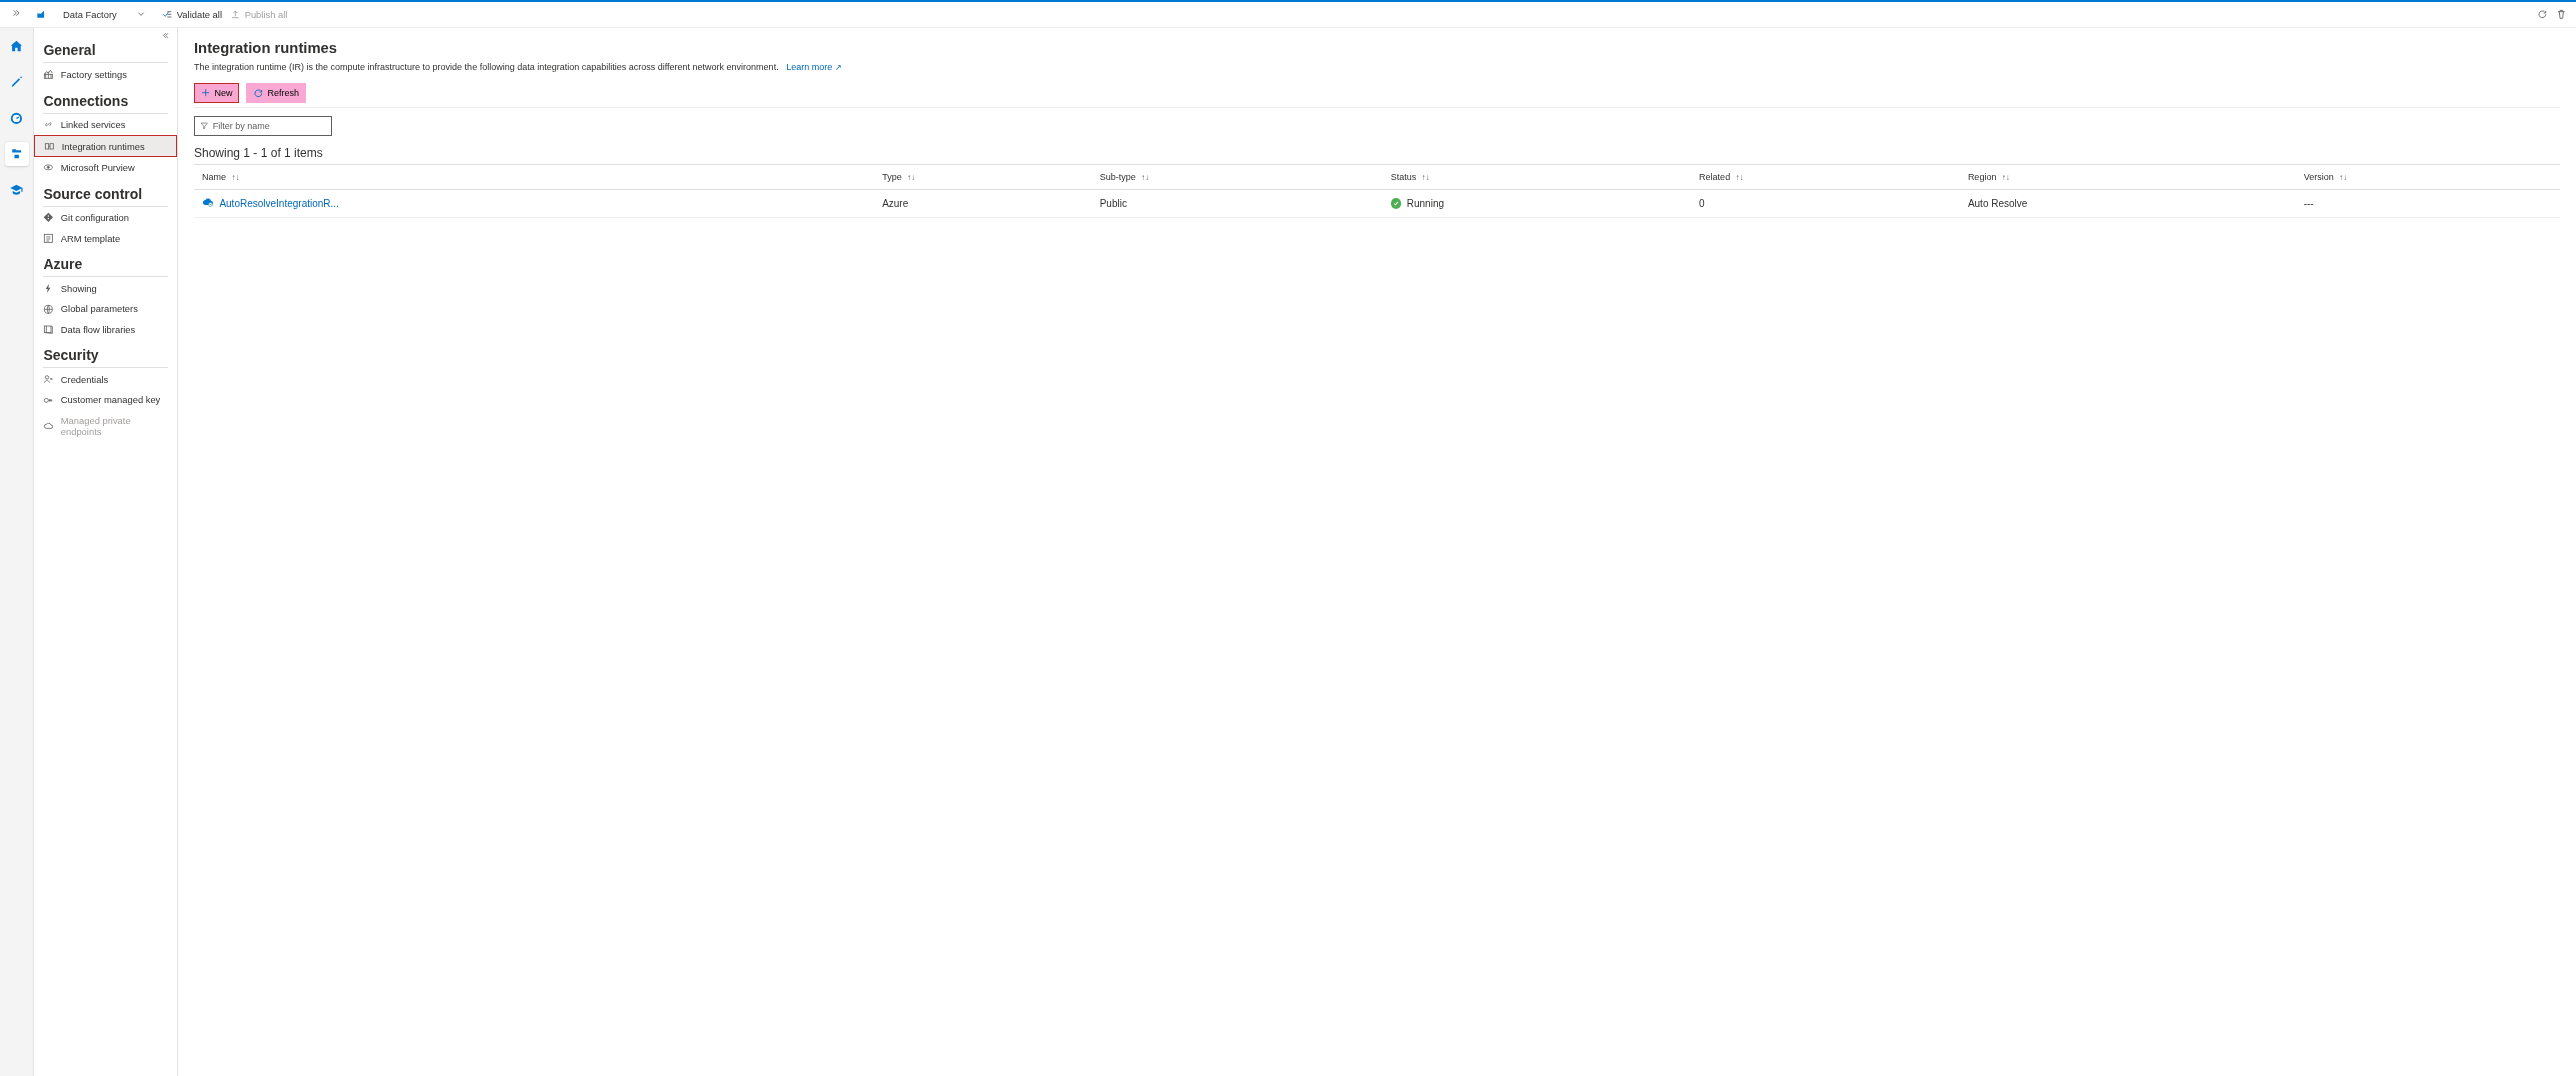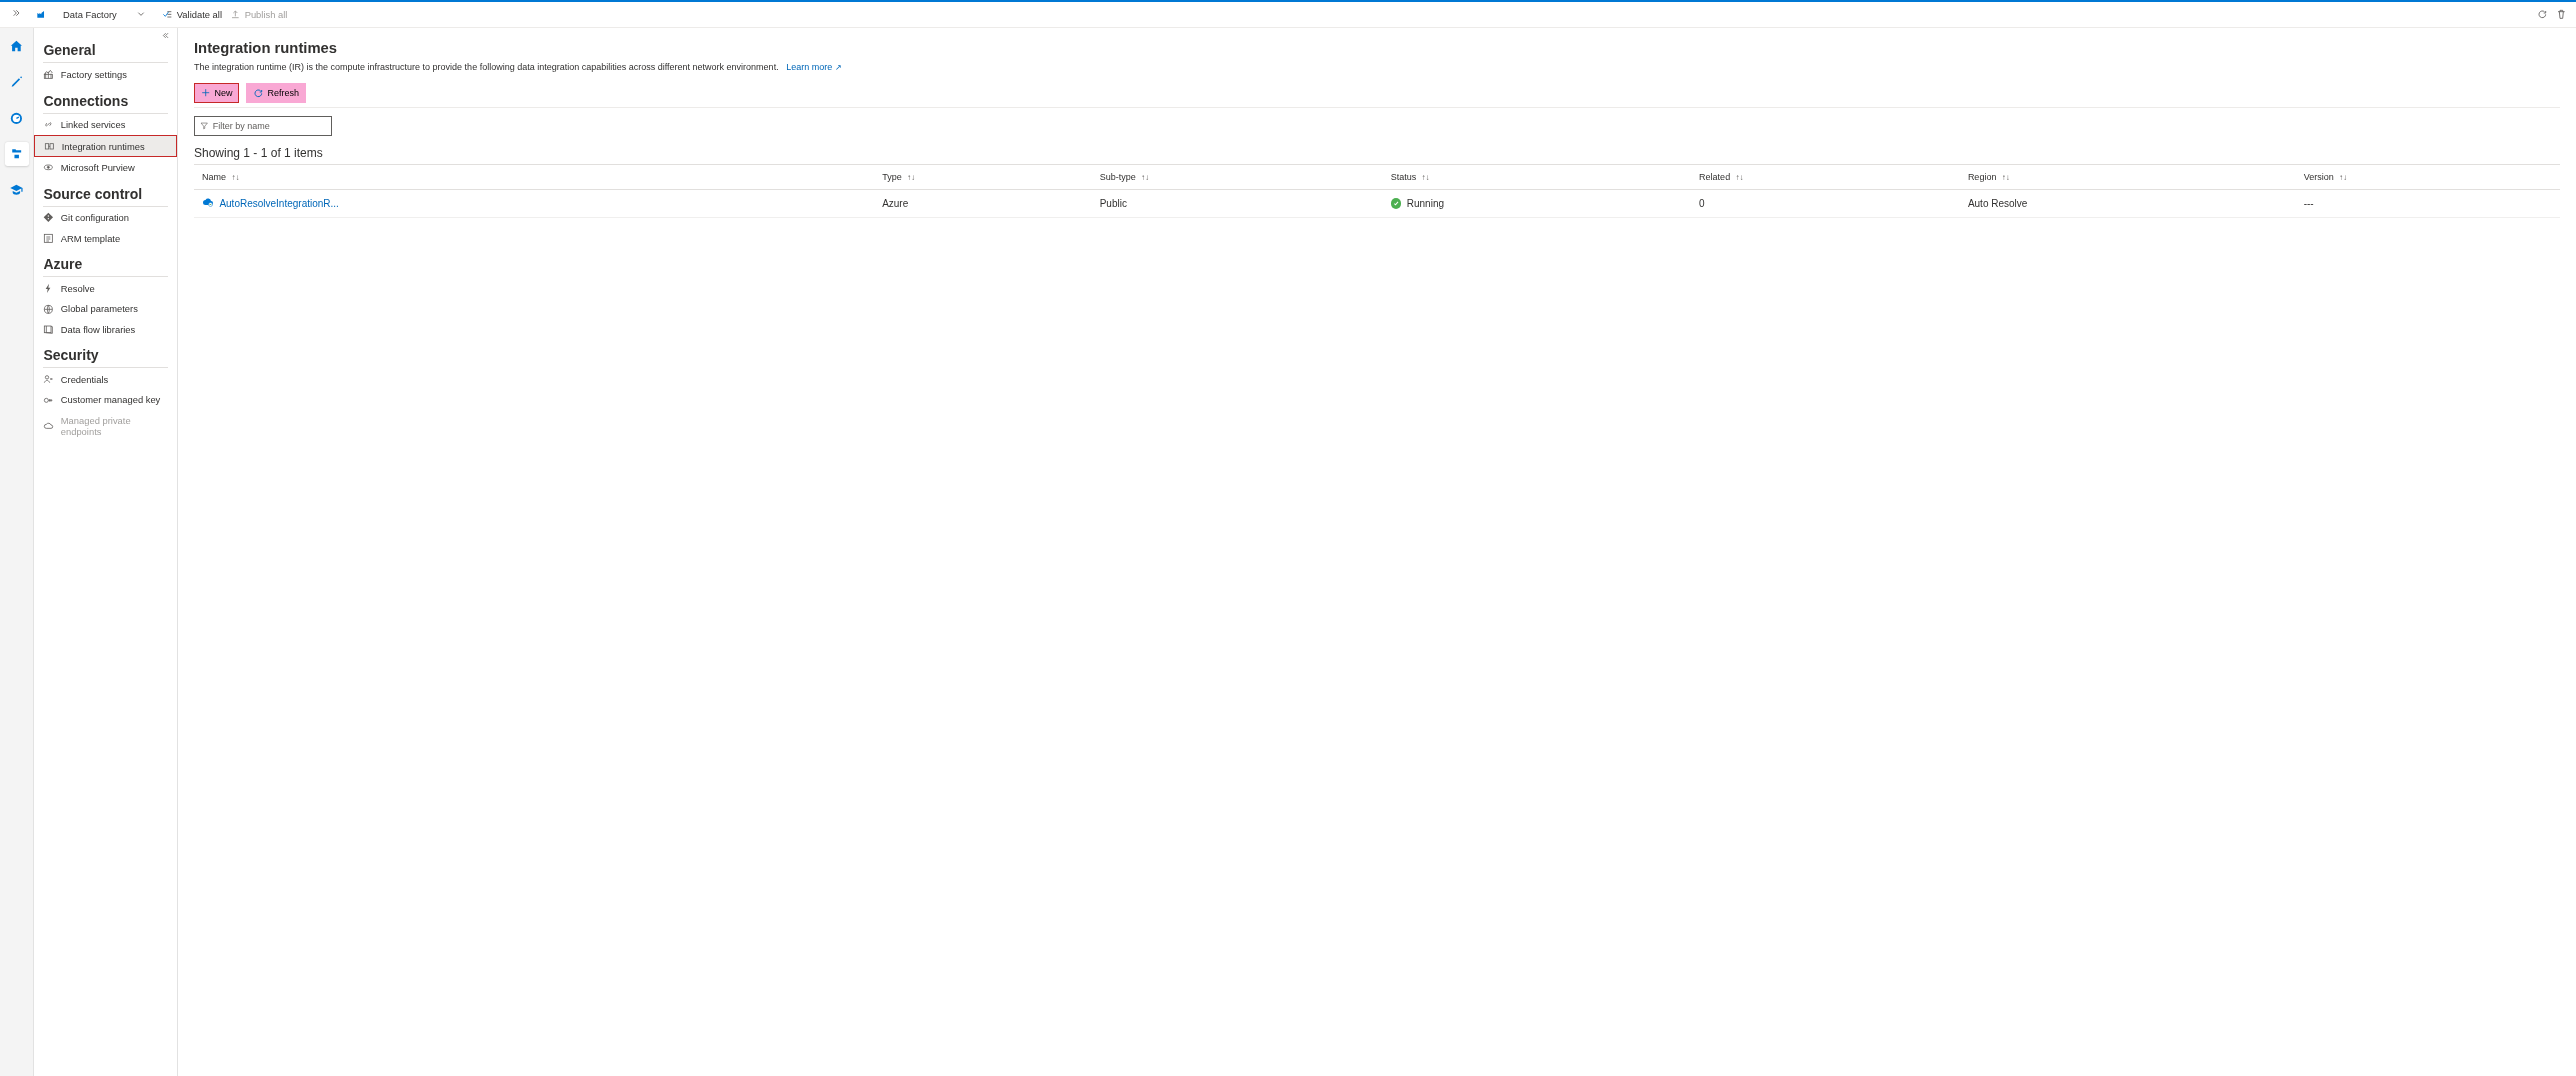--- a/index.html
+++ b/index.html
@@ -302,21 +302,21 @@
       </div>
 
       <div class="mgmt-section-title">Azure</div>
       <div class="mgmt-section-hr"></div>
       <div class="mgmt-item">
         <span class="mgmt-icon">
             <svg width="10.7" height="10.7" viewBox="0 0 16 16" fill="currentColor">
               <path d="M9 1L4 9h3l-1 6 5-8H8l1-6z"></path>
             </svg>
           </span>
-        <span>Resolve</span>
+        <span>Showing</span>
       </div>
       <div class="mgmt-item">
         <span class="mgmt-icon">
             <svg width="10.7" height="10.7" viewBox="0 0 16 16" fill="none" stroke="currentColor" stroke-width="1.2">
               <circle cx="8" cy="8" r="6"></circle>
               <path d="M2 8h12M8 2c2 3 2 9 0 12M8 2c-2 3-2 9 0 12"></path>
             </svg>
           </span>
         <span>Global parameters</span>
       </div>

